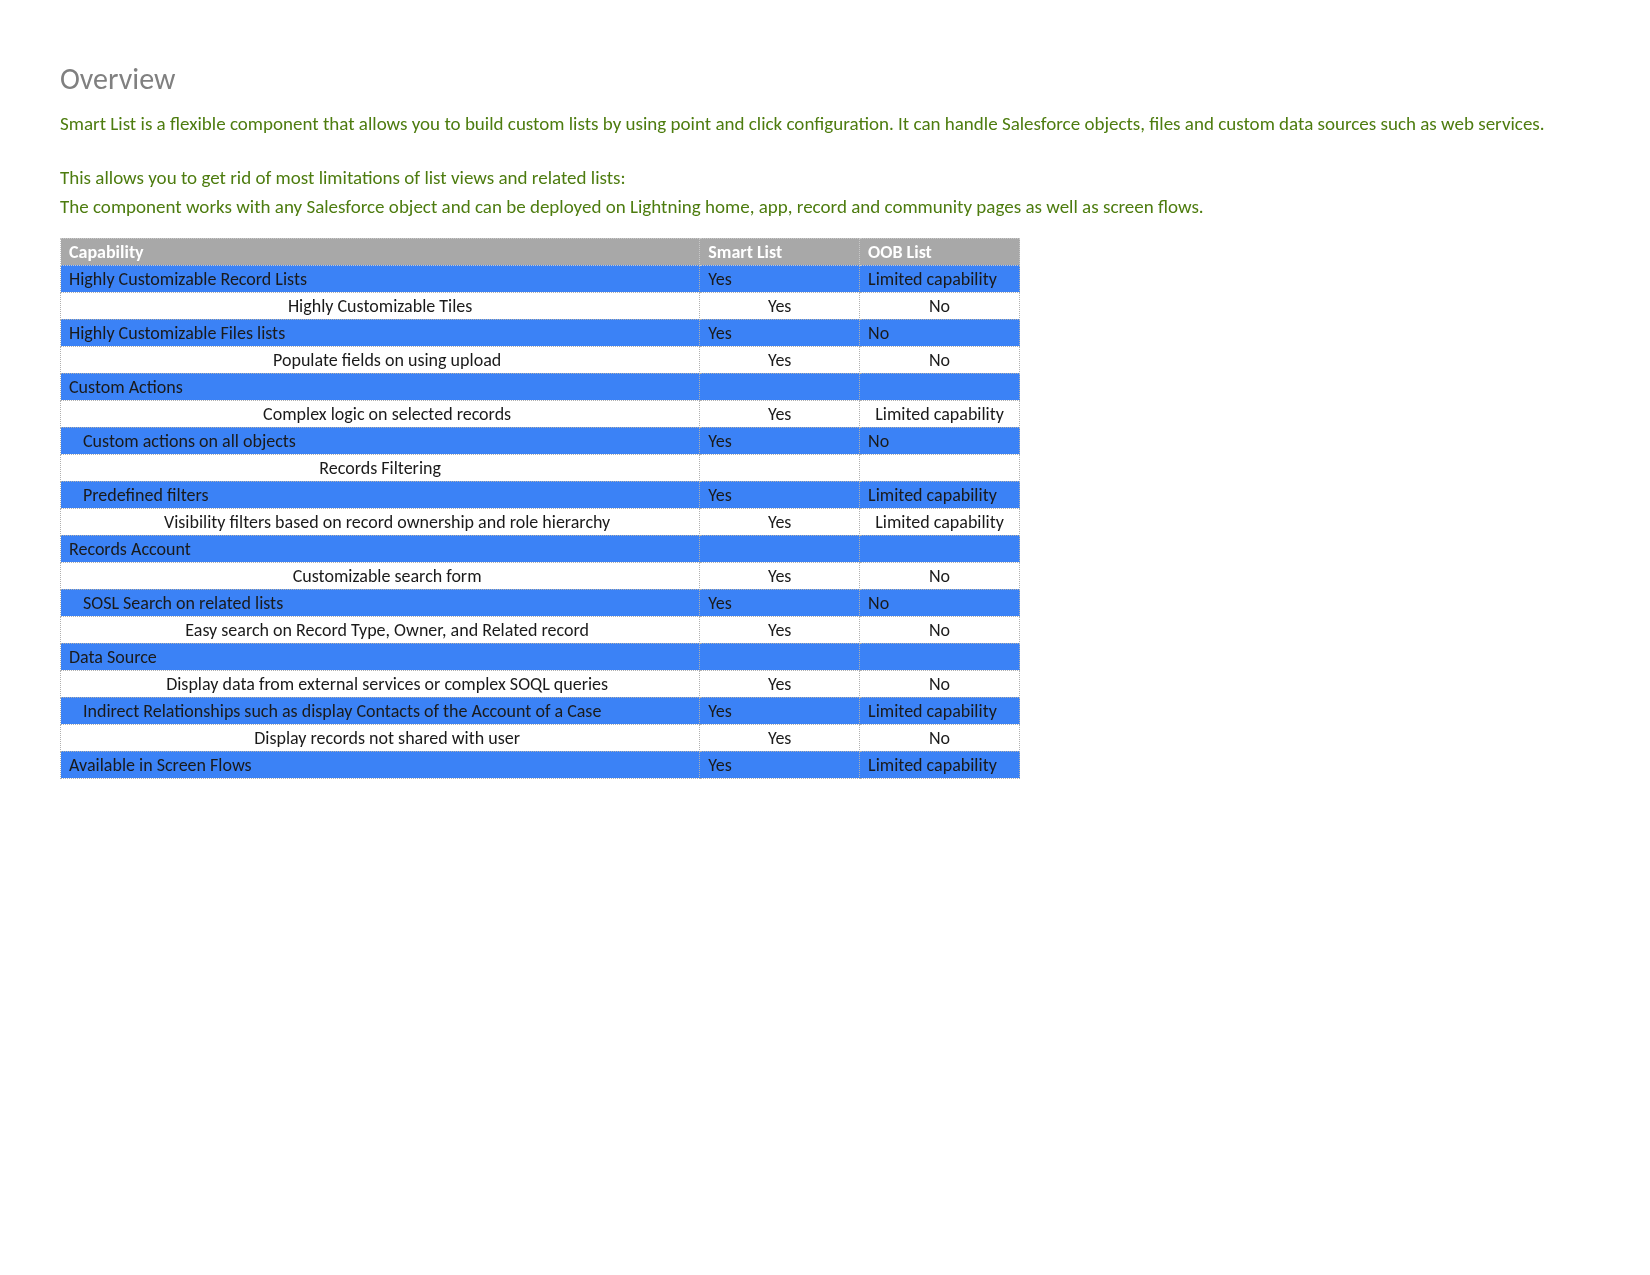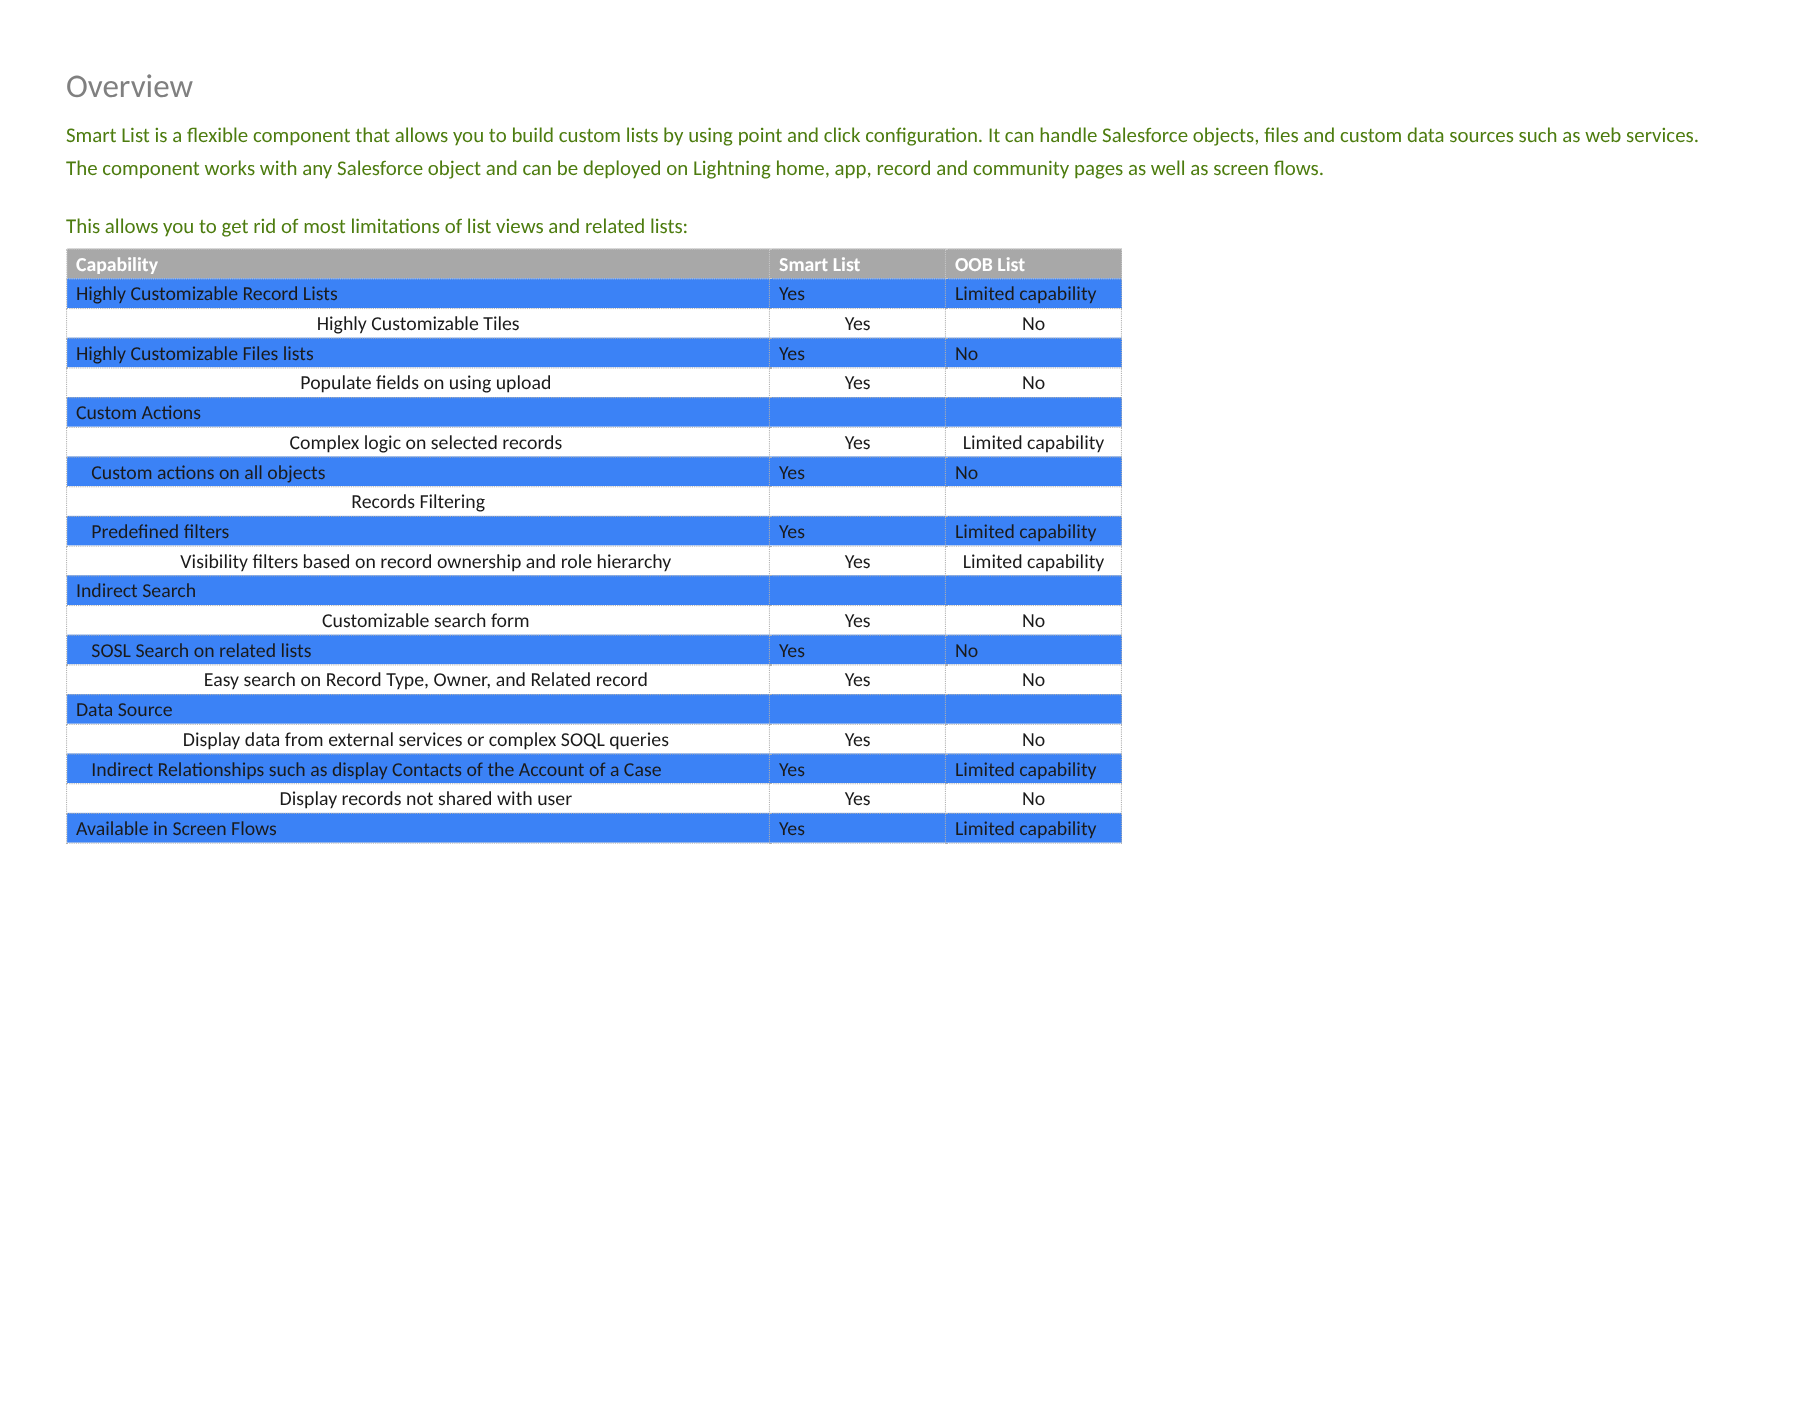--- a/index.html
+++ b/index.html
@@ -21,21 +21,21 @@
     margin: 10px 0 14px 0;
   }
   .body-text {
     font-size: 19px;
     line-height: 1.35;
     color: #4d7c0f;
     margin: 0 0 4px 0;
   }
   .body-text.spacer-top { margin-top: 28px; }
   .cap-table {
-    margin-top: 6px;
+    margin-top: 18px;
     width: 960px;
     border-collapse: collapse;
     font-size: 18px;
   }
   .cap-table th, .cap-table td {
     text-align: left;
     padding: 2px 8px 2px 8px;
     border: 1px dotted #b0b0b0;
     height: 24px;
     vertical-align: middle;
@@ -59,22 +59,22 @@
   .indent-1 { padding-left: 22px !important; }
 </style>
 </head>
 <body>
 
 <div class="page">
 
   <h1 class="section-title">Overview</h1>
 
   <p class="body-text">Smart List is a flexible component that allows you to build custom lists by using point and click configuration. It can handle Salesforce objects, files and custom data sources such as web services.</p>
+  <p class="body-text spacer-top">This allows you to get rid of most limitations of list views and related lists:</p>
   <p class="body-text">The component works with any Salesforce object and can be deployed on Lightning home, app, record and community pages as well as screen flows.</p>
-  <p class="body-text spacer-top">This allows you to get rid of most limitations of list views and related lists:</p>
 
   <table class="cap-table">
     <thead>
       <tr>
         <th class="col-cap">Capability</th>
         <th class="col-smart">Smart List</th>
         <th class="col-oob">OOB List</th>
       </tr>
     </thead>
     <tbody id="cap-body">
@@ -122,21 +122,21 @@
           <td class="indent-1">Predefined filters</td>
           <td>Yes</td>
           <td>Limited capability</td>
         </tr>
         <tr class="plain">
           <td class="indent-1">Visibility filters based on record ownership and role hierarchy</td>
           <td>Yes</td>
           <td>Limited capability</td>
         </tr>
         <tr class="shaded">
-          <td>Indirect Search</td>
+          <td>Records Account</td>
           <td></td>
           <td></td>
         </tr>
         <tr class="plain">
           <td class="indent-1">Customizable search form</td>
           <td>Yes</td>
           <td>No</td>
         </tr>
         <tr class="shaded">
           <td class="indent-1">SOSL Search on related lists</td>

